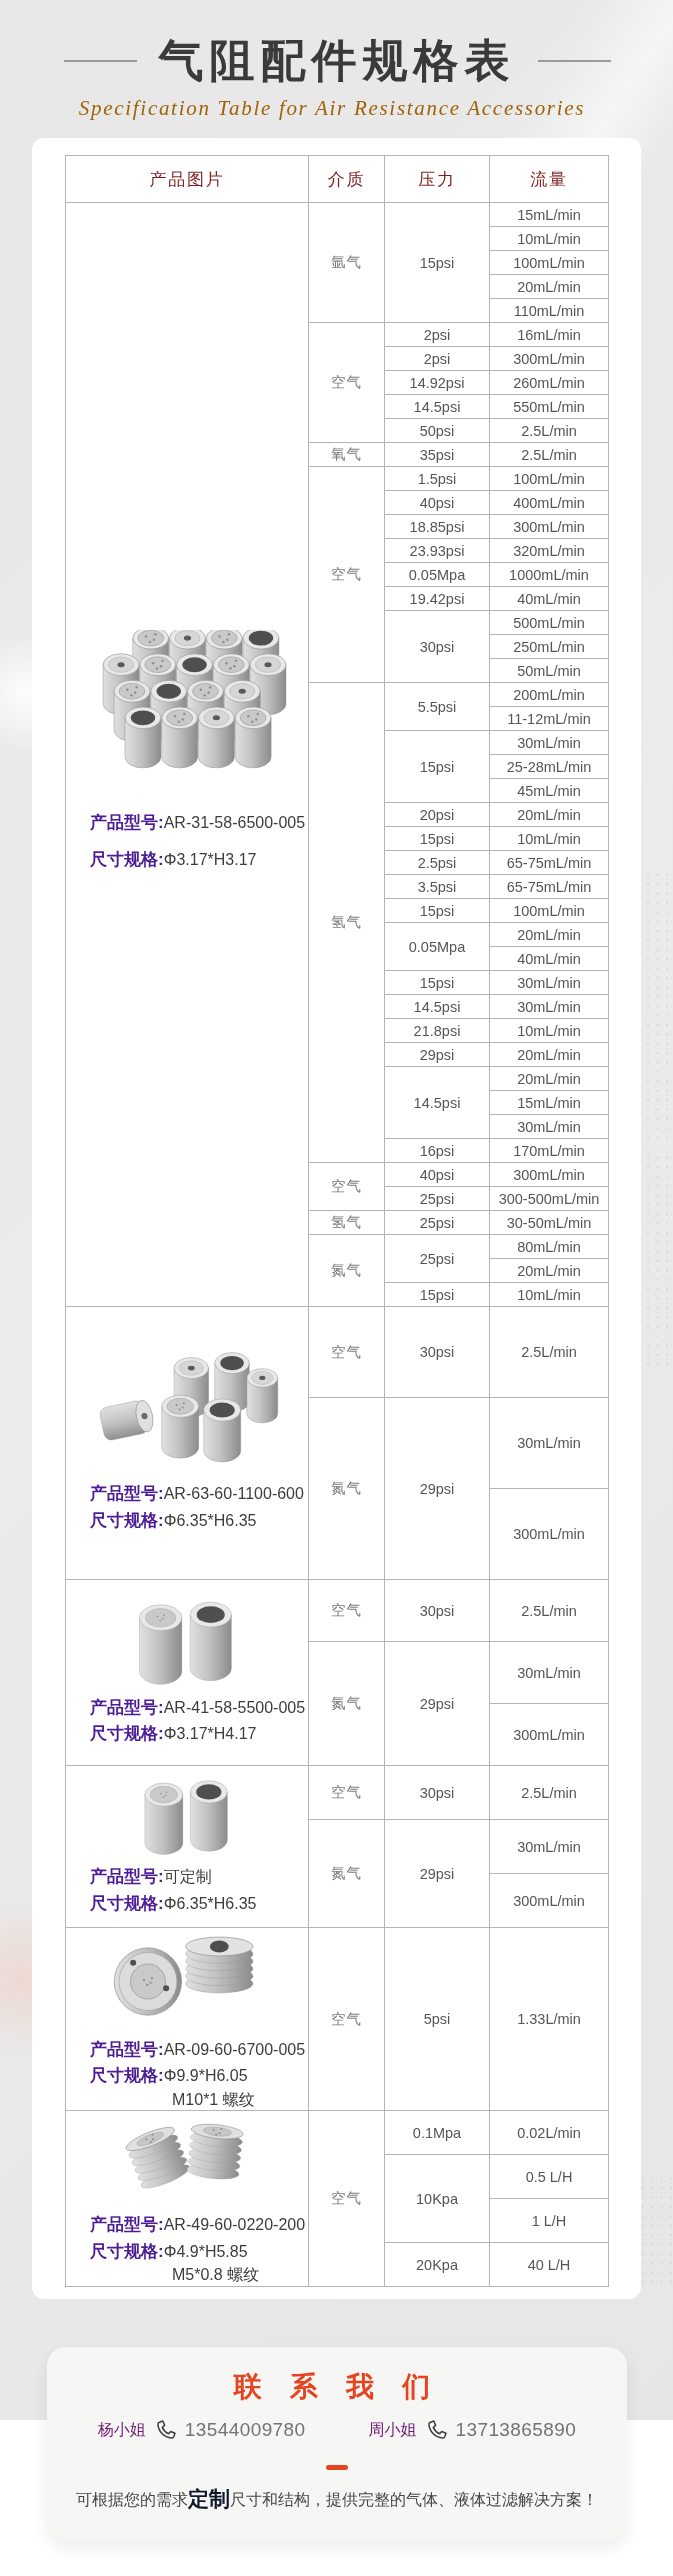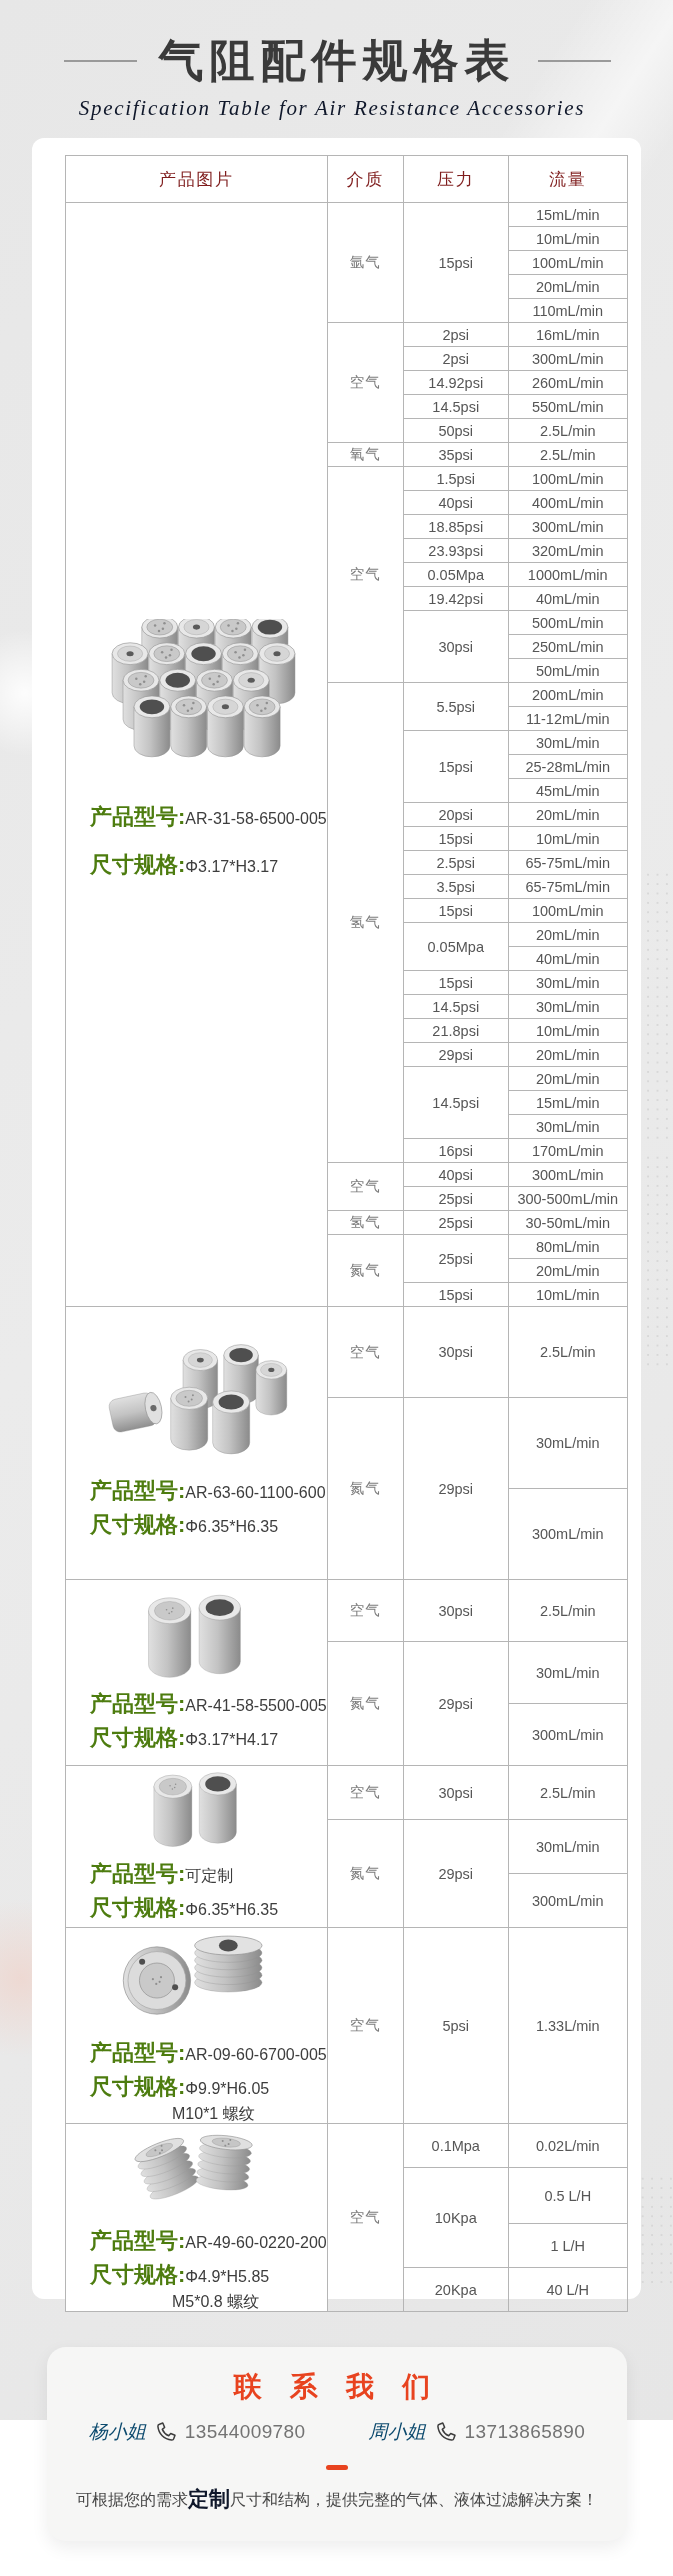--- a/index.html
+++ b/index.html
@@ -23,49 +23,49 @@
   .dots1{left:634px;top:870px;width:39px;height:273px;}
   .dots2{left:634px;top:1153px;width:39px;height:213px;}
   .dots3{left:638px;top:2174px;width:36px;height:111px;}
 
   
   .title-wrap{position:absolute;left:0;top:31px;width:674px;display:flex;align-items:center;justify-content:center;gap:22px;}
   .title-line{width:73px;height:1.7px;background:#9a9a9a;}
   .main-title{font-size:45px;font-weight:bold;color:#3a3a3a;letter-spacing:6px;white-space:nowrap;}
   .subtitle{position:absolute;left:0;top:96px;width:664px;text-align:center;
     font-family:"Liberation Serif","DejaVu Serif",serif;font-style:italic;
-    font-size:21px;color:#0f172a;letter-spacing:1.7px;}
+    font-size:21px;color:#a16207;letter-spacing:1.7px;}
 
   
   .panel{position:absolute;left:32px;top:138px;width:609px;height:2161px;background:#ffffff;border-radius:12px;}
   table.spec{border-collapse:collapse;position:absolute;left:33px;top:17px;table-layout:fixed;}
   table.spec td,table.spec th{border:0.9px solid #b5b5b5;padding:0;overflow:hidden;}
   table.spec th{height:46px;font-size:17px;font-weight:500;color:#7f1d1d;letter-spacing:1.7px;}
   td.flow,td.pressure{font-size:14.5px;color:#565656;text-align:center;}
   td.medium{font-size:14.5px;color:#7c7c7c;text-align:center;letter-spacing:0.9px;}
   td.product-cell{vertical-align:middle;background:#ffffff;}
   .prod{display:flex;flex-direction:column;align-items:center;justify-content:center;}
   .prod svg{display:block;}
   .ptext{width:100%;padding-left:24px;box-sizing:border-box;}
   .pl{font-size:16px;color:#3d3d3d;white-space:nowrap;line-height:1.55;}
-  .pl b{font-size:22px;color:#4d7c0f;}
+  .pl b{font-size:17px;color:#4c1d95;}
   .pl.extra{padding-left:82px;line-height:1.2;}
   .s0 .ptext .pl{line-height:2.2;}
   .s0 svg{margin-bottom:20.5px;}
   .s1 svg,.s2 svg,.s3 svg{margin-bottom:8.5px;}
   .s4 svg,.s5 svg{margin-bottom:6.8px;}
 
   
   .card{position:absolute;left:47px;top:2347px;width:580px;height:194px;background:#f6f6f5;border-radius:19px;
     box-shadow:0 6.8px 17px rgba(0,0,0,.07);}
   .card-title{position:absolute;left:0;top:20.5px;width:100%;text-align:center;
     font-size:28px;font-weight:bold;letter-spacing:10.2px;}
   .contact-row{position:absolute;left:0;top:72px;width:100%;display:flex;justify-content:center;gap:63px;align-items:center;}
   .person{display:flex;align-items:center;gap:8.5px;}
-  .person .pname{font-size:19px;color:#0c4a6e;font-style:italic;}
+  .person .pname{font-size:16px;color:#701a75;}
   .person .pnum{font-size:19px;font-weight:400;color:#737373;letter-spacing:0.4px;}
   .divider-dash{position:absolute;left:50%;top:118px;transform:translateX(-50%);width:22px;height:5.1px;border-radius:2.6px;}
   .note{position:absolute;left:0;top:138px;width:100%;text-align:center;font-size:16px;color:#474747;white-space:nowrap;}
   .note .hl{font-weight:bold;font-size:21px;vertical-align:-0.9px;}
 </style>
 </head>
 <body>
 
 <svg width="0" height="0" style="position:absolute" aria-hidden="true">
   <defs>

